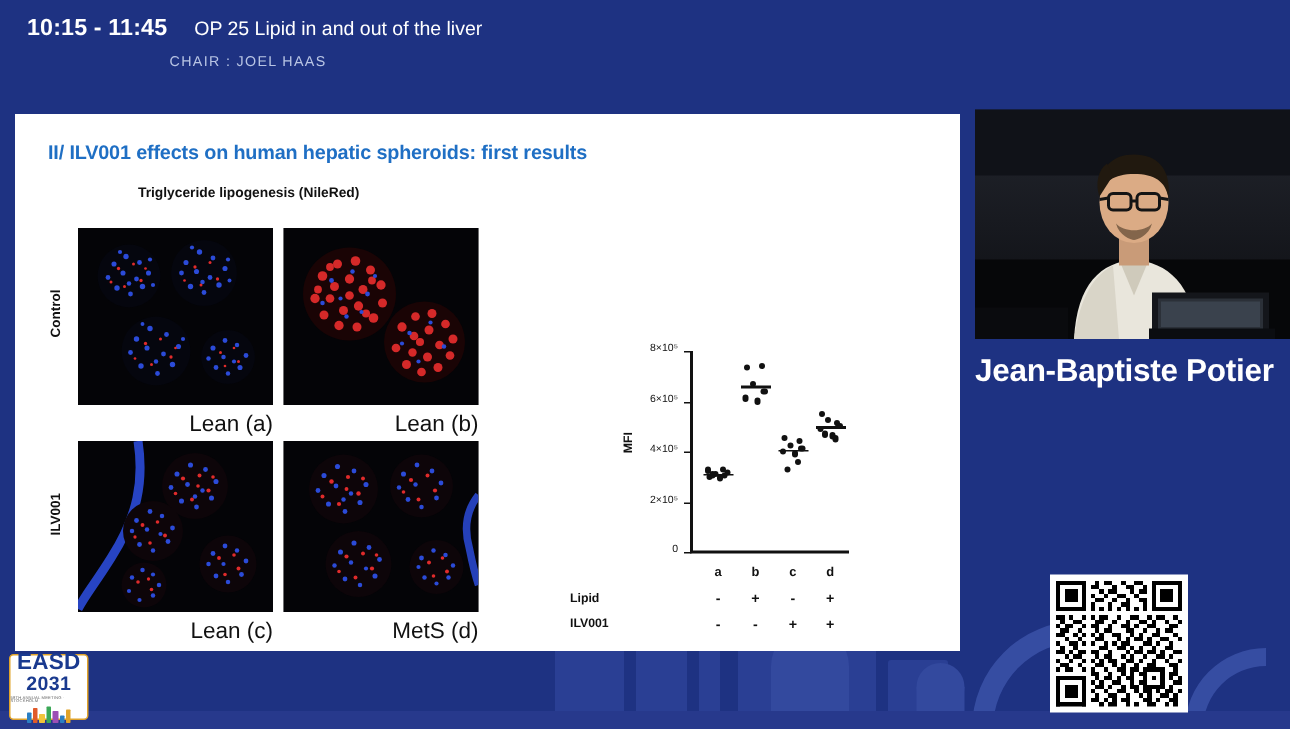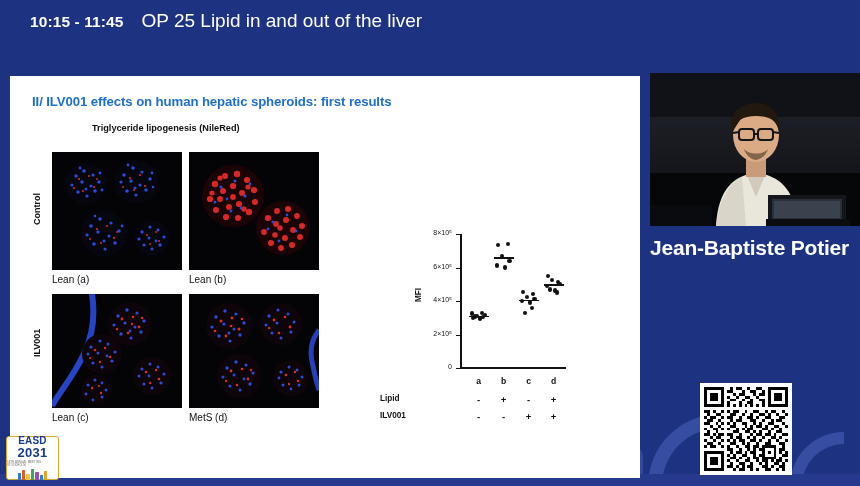--- a/index.html
+++ b/index.html
@@ -8,38 +8,38 @@
     background: #1e3282;
     font-family: "Liberation Sans", sans-serif;
     overflow: hidden;
     position: relative;
   }
 
   
   .bg-deco { position: absolute; left: 0; bottom: 0; width: 860px; height: 120px; overflow: hidden; z-index: 0; }
 
   
-  .header { position: absolute; left: 0; top: 0; width: 720px; height: 76px; z-index: 3; padding-left: 12px; }
+  .header { position: absolute; left: 0; top: 0; width: 720px; height: 76px; z-index: 3; }
   .header-row { display: flex; align-items: baseline; padding: 10px 0 0 18px; }
   .hdr-time {
     color: #ffffff; font-size: 15.5px; font-weight: 700; letter-spacing: .1px;
     white-space: nowrap;
   }
   .hdr-title {
-    color: #ffffff; font-size: 19px; font-weight: 400; margin-left: 18px;
+    color: #ffffff; font-size: 13px; font-weight: 400; margin-left: 18px;
     white-space: nowrap;
   }
   .hdr-chair {
     color: #b8c4e4; font-size: 9.5px; font-weight: 400; letter-spacing: .9px;
     margin-left: 113px; margin-top: 8px;
   }
 
   
   .slide {
-    position: absolute; left: 10px; top: 76px; width: 630px; height: 402px;
+    position: absolute; left: 10px; top: 76px; width: 630px; height: 358px;
     background: #ffffff; z-index: 3; overflow: hidden;
   }
   .slide-title {
     color: #1f6fc4; font-size: 13.2px; font-weight: 700;
     position: absolute; left: 22px; top: 18px; letter-spacing: -.1px;
   }
   .img-sect-title {
     position: absolute; left: 82px; top: 47px;
     font-size: 9.2px; font-weight: 700; color: #111;
   }
@@ -48,21 +48,21 @@
   .micro-wrap { position: absolute; left: 24px; top: 60px; }
   .micro-rowlabel {
     position: absolute; font-size: 9px; font-weight: 700; color: #111;
     writing-mode: vertical-rl; transform: rotate(180deg);
     text-align: center; width: 14px;
   }
   .micro-cell {
     position: absolute; background: #040407; overflow: hidden;
   }
   .micro-cap {
-    position: absolute; font-size: 10px; color: #111; text-align: left;
+    position: absolute; font-size: 15px; color: #111; text-align: right;
   }
 
   
   .chart { position: absolute; left: 398px; top: 150px; width: 190px; height: 210px; }
   .chart-plot { position: absolute; left: 52px; top: 8px; width: 100px; height: 132px; }
   .axis-y { position: absolute; left: 52px; top: 8px; width: 1.6px; height: 134px; background: #111; }
   .axis-x { position: absolute; left: 52px; top: 141px; width: 106px; height: 1.6px; background: #111; }
   .ytick { position: absolute; left: -4.5px; width: 5px; height: 1.4px; background: #111; }
   .axis-title {
     position: absolute; left: 6px; top: 62px;
@@ -89,21 +89,21 @@
   
   .qr { position: absolute; left: 700px; top: 383px; width: 92px; height: 92px; background: #fff; padding: 4px; z-index: 4; }
   .qr svg { display:block; width: 100%; height: 100%; }
 
   
   .logo {
     position: absolute; left: 6px; top: 436px; width: 53px; height: 44px; z-index: 5;
     background: #ffffff; border: 1px solid #e0a32a; border-radius: 3px;
     display: flex; flex-direction: column; align-items: center; justify-content: center;
   }
-  .logo-easd { color: #1a3a8f; font-size: 10px; font-weight: 700; line-height: 1; letter-spacing: .2px; }
+  .logo-easd { color: #1a3a8f; font-size: 15px; font-weight: 700; line-height: 1; letter-spacing: .2px; }
   .logo-year { color: #1a3a8f; font-size: 13px; font-weight: 700; line-height: 1.05; letter-spacing: .3px; }
   .logo-sub { color: #6a6a6a; font-size: 2.8px; line-height: 1; margin-top: 1px; letter-spacing: .1px; }
   .logo-bars { display: flex; align-items: flex-end; gap: 1px; height: 11px; margin-top: 2px; }
   .logo-bars i { display: block; width: 3.4px; border-radius: .5px; }
 </style>
 </head>
 <body>
 
 <div class="bg-deco">
   <svg width="860" height="120" viewBox="0 0 860 120" aria-hidden="true">
@@ -127,20 +127,21 @@
     </g>
     <rect x="0" y="108" width="860" height="12" fill="#27398c"></rect>
   </svg>
 </div>
 
 <div class="header">
   <div class="header-row">
     <span class="hdr-time">10:15 - 11:45</span>
     <span class="hdr-title">OP 25 Lipid in and out of the liver</span>
   </div>
+  <div class="hdr-chair">CHAIR : JOEL HAAS</div>
 </div>
 
 <div class="slide">
 
   <div class="slide-title">II/ ILV001 effects on human hepatic spheroids: first results</div>
   <div class="img-sect-title">Triglyceride lipogenesis (NileRed)</div>
 
   <div class="micro-wrap">
 
     <div class="micro-rowlabel" style="left:-2px; top:24px; height:98px;">Control</div>

